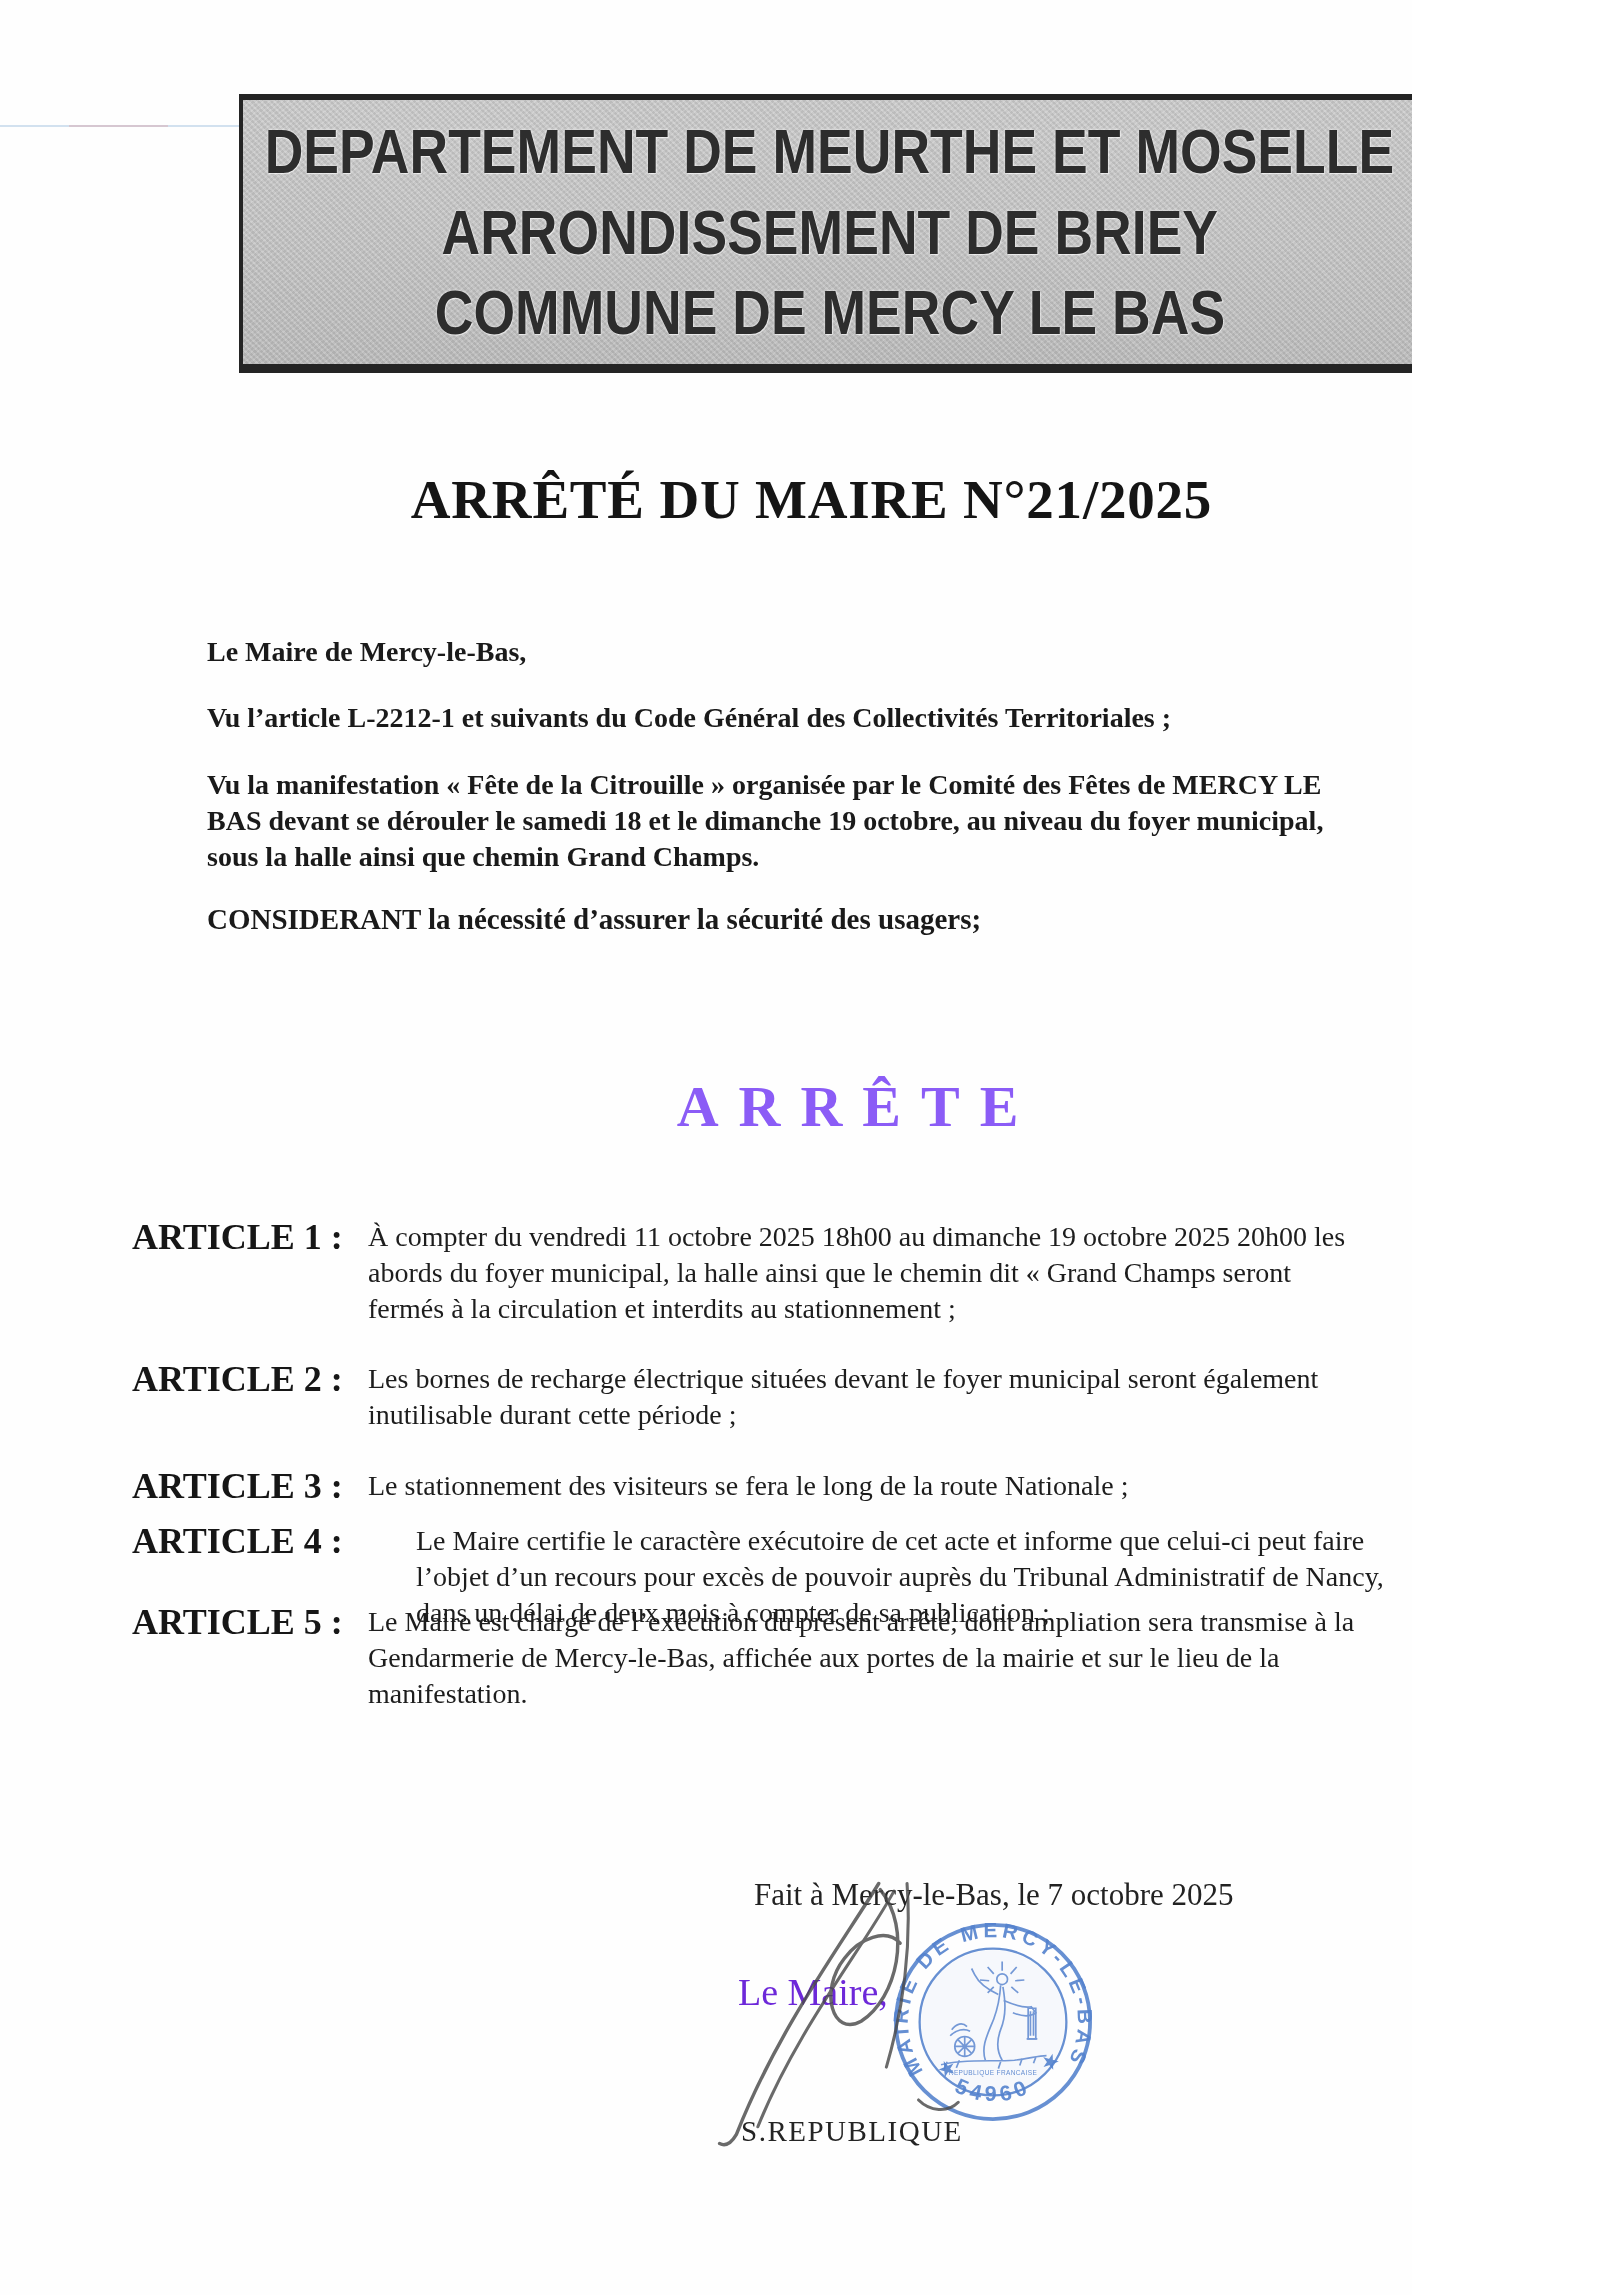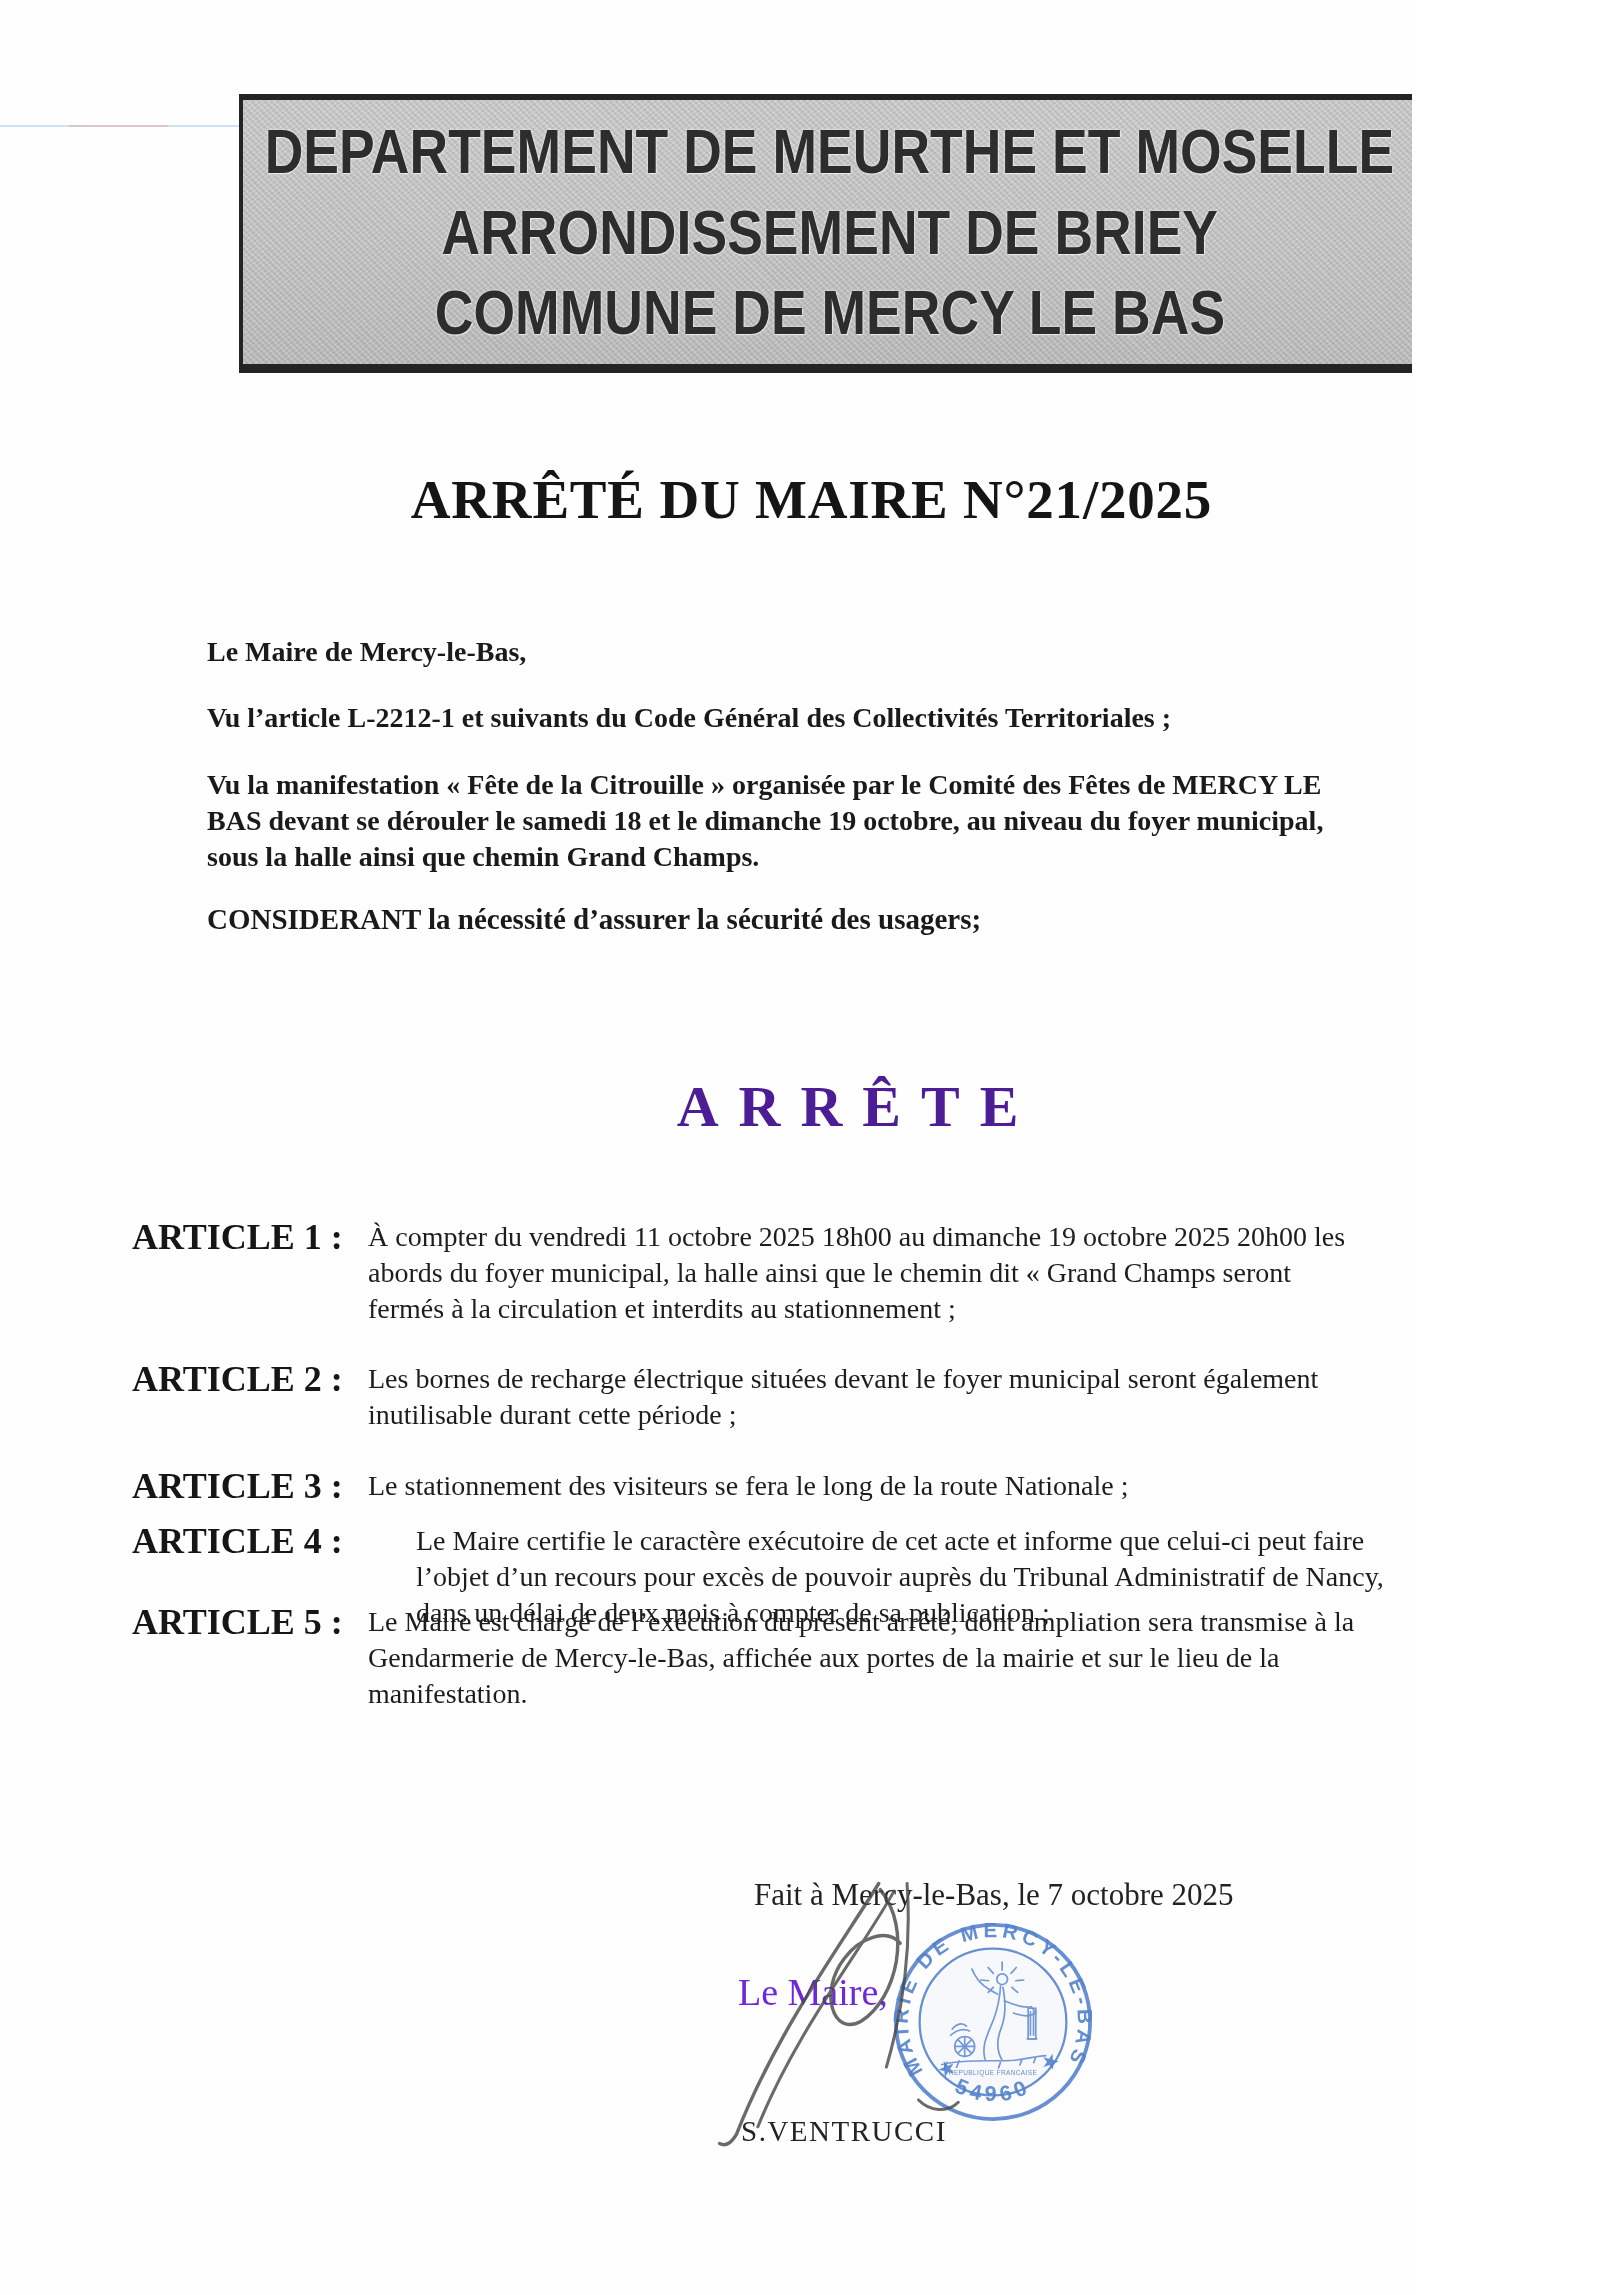--- a/index.html
+++ b/index.html
@@ -45,21 +45,21 @@
     font-weight:bold; font-size:28px; line-height:36px;
     white-space:pre-line; color:#1a1a1a;
   }
   .p-opening     { top:634px; }
   .p-vu1         { top:700px; }
   .p-vu2         { top:767px; }
   .p-considerant { top:901px; font-size:29px; }
 
   .arrete-heading {
     position:absolute; left:207px; top:1073px; width:1301px; text-align:center;
-    font-weight:bold; font-size:58px; letter-spacing:20px; color:#4c1d95; white-space:nowrap;
+    font-weight:bold; font-size:58px; letter-spacing:20px; color:#8b5cf6; white-space:nowrap;
   }
 
   .article { position:absolute; left:132px; width:1454px; display:flex; }
   .article-label {
     flex:0 0 236px; font-weight:bold; font-size:36px; line-height:36px; white-space:nowrap; color:#161616;
   }
   .article-text {
     flex:0 0 1194px; font-size:28px; line-height:36px; white-space:pre-line; color:#1d1d1d;
   }
   .article-1 { top:1219px; }
@@ -126,21 +126,21 @@
   </div>
   <div class="article article-5">
     <div class="article-label">ARTICLE 5 :</div>
     <div class="article-text">Le Maire est chargé de l’exécution du présent arrêté, dont ampliation sera transmise à la
 Gendarmerie de Mercy-le-Bas, affichée aux portes de la mairie et sur le lieu de la
 manifestation.</div>
   </div>
 
   <div class="closing-place-date">Fait à Mercy-le-Bas, le 7 octobre 2025</div>
   <div class="closing-signatory">Le Maire,</div>
-  <div class="signatory-name">S.VENTRUCCI</div>
+  <div class="signatory-name">S.REPUBLIQUE</div>
 
   <svg class="stamp-svg" viewBox="0 0 280 280">
     <circle cx="140" cy="140" r="94" fill="rgba(100,140,210,0.06)"></circle>
     <g fill="none" stroke-width="5" opacity=".88" stroke="#4577c9">
       <circle cx="140" cy="140" r="127"></circle>
       <circle cx="140" cy="140" r="96" stroke-width="3"></circle>
     </g>
     <defs>
       <path id="ring-arc" d="M52.5 208.4 A111 111 0 1 1 234.1 198.9" fill="none"></path>
       <path id="bottom-arc" d="M88 230 A104 104 0 0 0 192 230" fill="none"></path>

